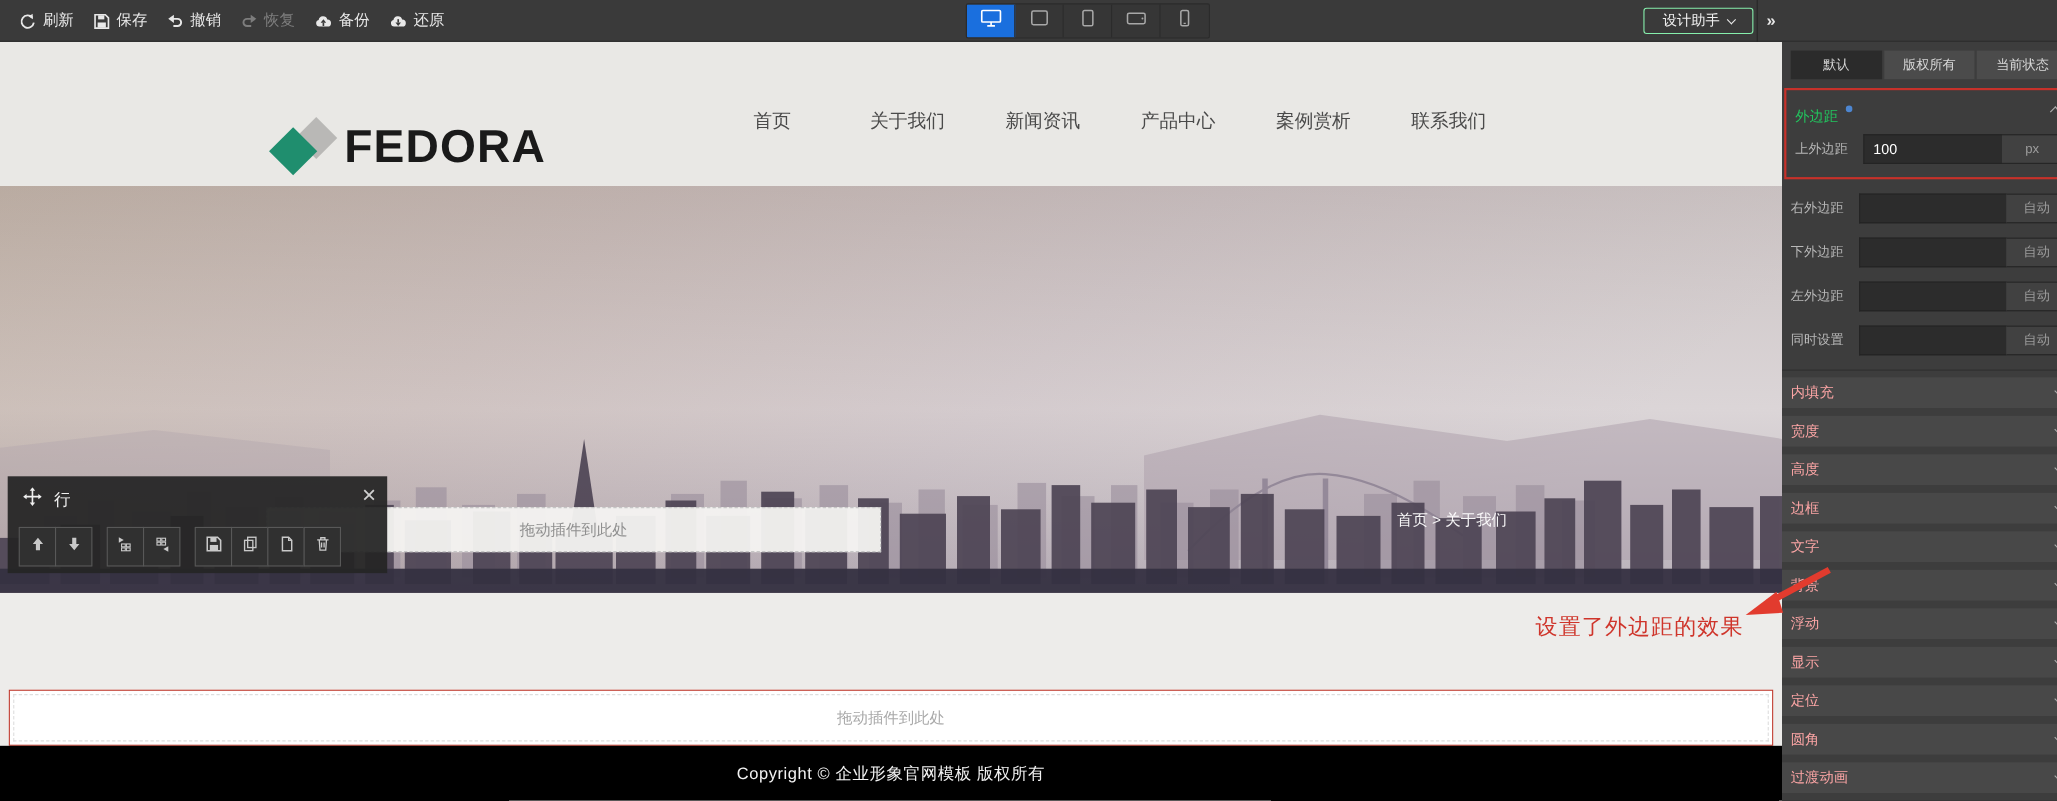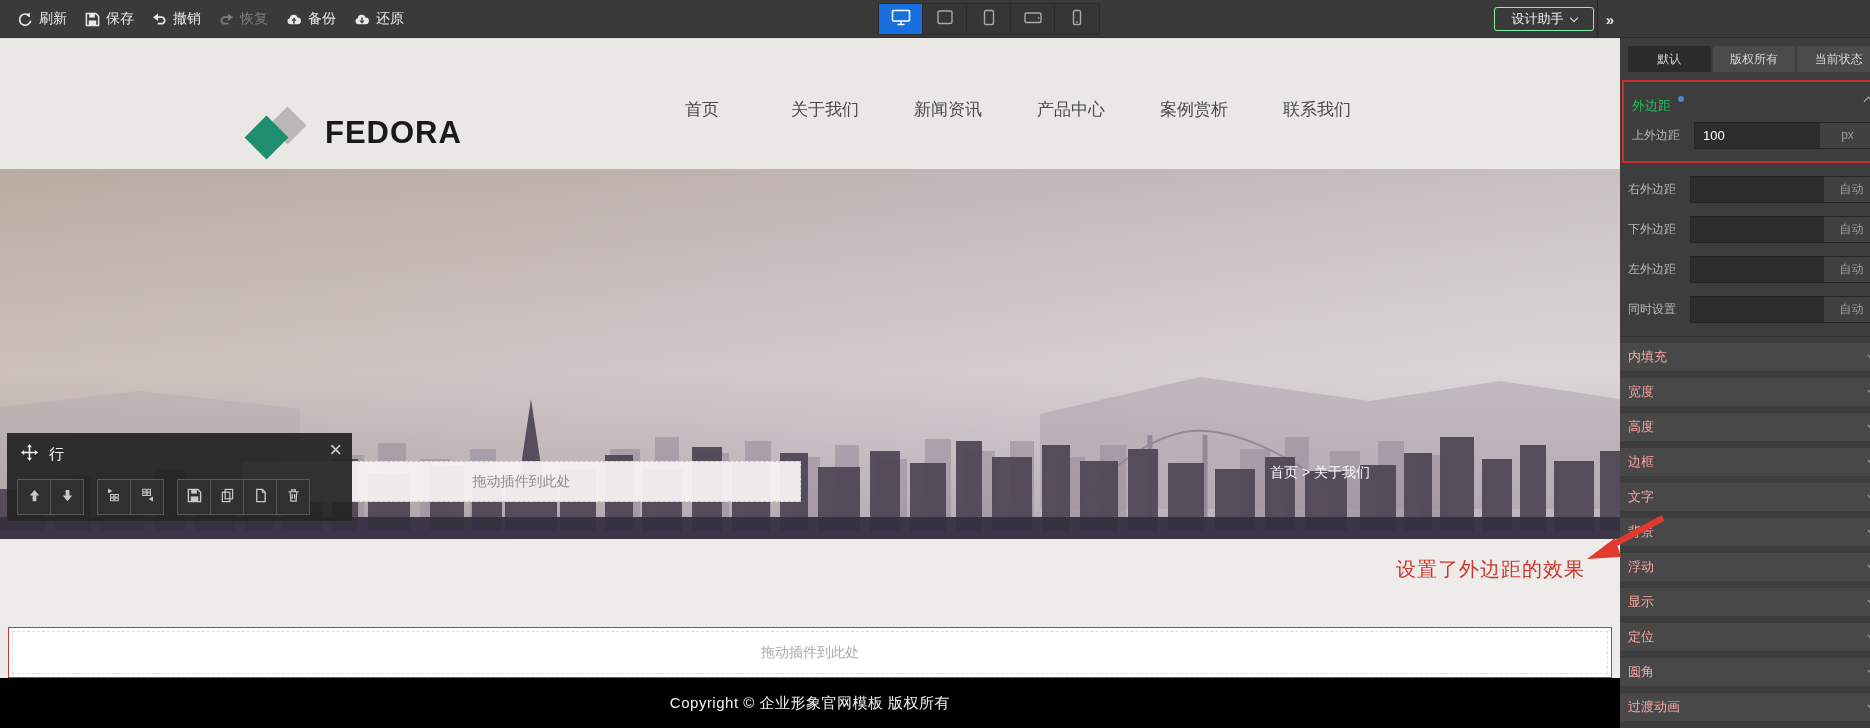--- a/index.html
+++ b/index.html
@@ -31,21 +31,21 @@
   .chev.up { transform:rotate(-135deg); margin-top:4px; }
   .chev.light { border-color:#e8e8e8; width:6px; height:6px; }
   
   .canvas { position:absolute; left:0; top:38px; width:1620px; height:690px; background:#edecea; overflow:hidden; }
   .site-header { position:absolute; left:0; top:0; width:1620px; height:131px; background:#e9e8e5; }
   .logo { position:absolute; left:243px; top:66px; height:58px; display:flex; align-items:center; cursor:pointer; }
   .logo-mark { position:relative; width:66px; height:58px; }
   .diamond { position:absolute; }
   .diamond.gray { width:27px; height:27px; background:#b9b8b6; left:31px; top:8px; transform:rotate(45deg); }
   .diamond.green { width:31px; height:31px; background:#1f8e6e; left:8px; top:18px; transform:rotate(45deg); }
-  .logo-text { font-size:31px; font-weight:800; letter-spacing:1px; color:#1a1a1a; margin-left:16px; }
+  .logo-text { font-size:42px; font-weight:800; letter-spacing:1px; color:#1a1a1a; margin-left:4px; }
   .nav { position:absolute; left:668px; top:60px; display:flex; gap:55px; }
   .nav-item { width:68px; text-align:center; font-size:17px; color:#4a4a4a; cursor:pointer; white-space:nowrap; }
   .hero { position:absolute; left:0; top:131px; width:1620px; height:370px; }
   .hero svg { display:block; }
   .hero-drop { position:absolute; left:242px; top:292px; width:559px; height:41px;
     background:rgba(244,243,241,0.95); border:1px dashed #c6c6c6;
     display:flex; align-items:center; justify-content:center; font-size:14px; color:#8f8f8f; }
   .breadcrumb { position:absolute; left:1270px; top:295px; font-size:14px; color:rgba(255,255,255,0.95); cursor:pointer; }
   
   .row-panel { position:absolute; left:7px; top:395px; width:345px; height:88px;

